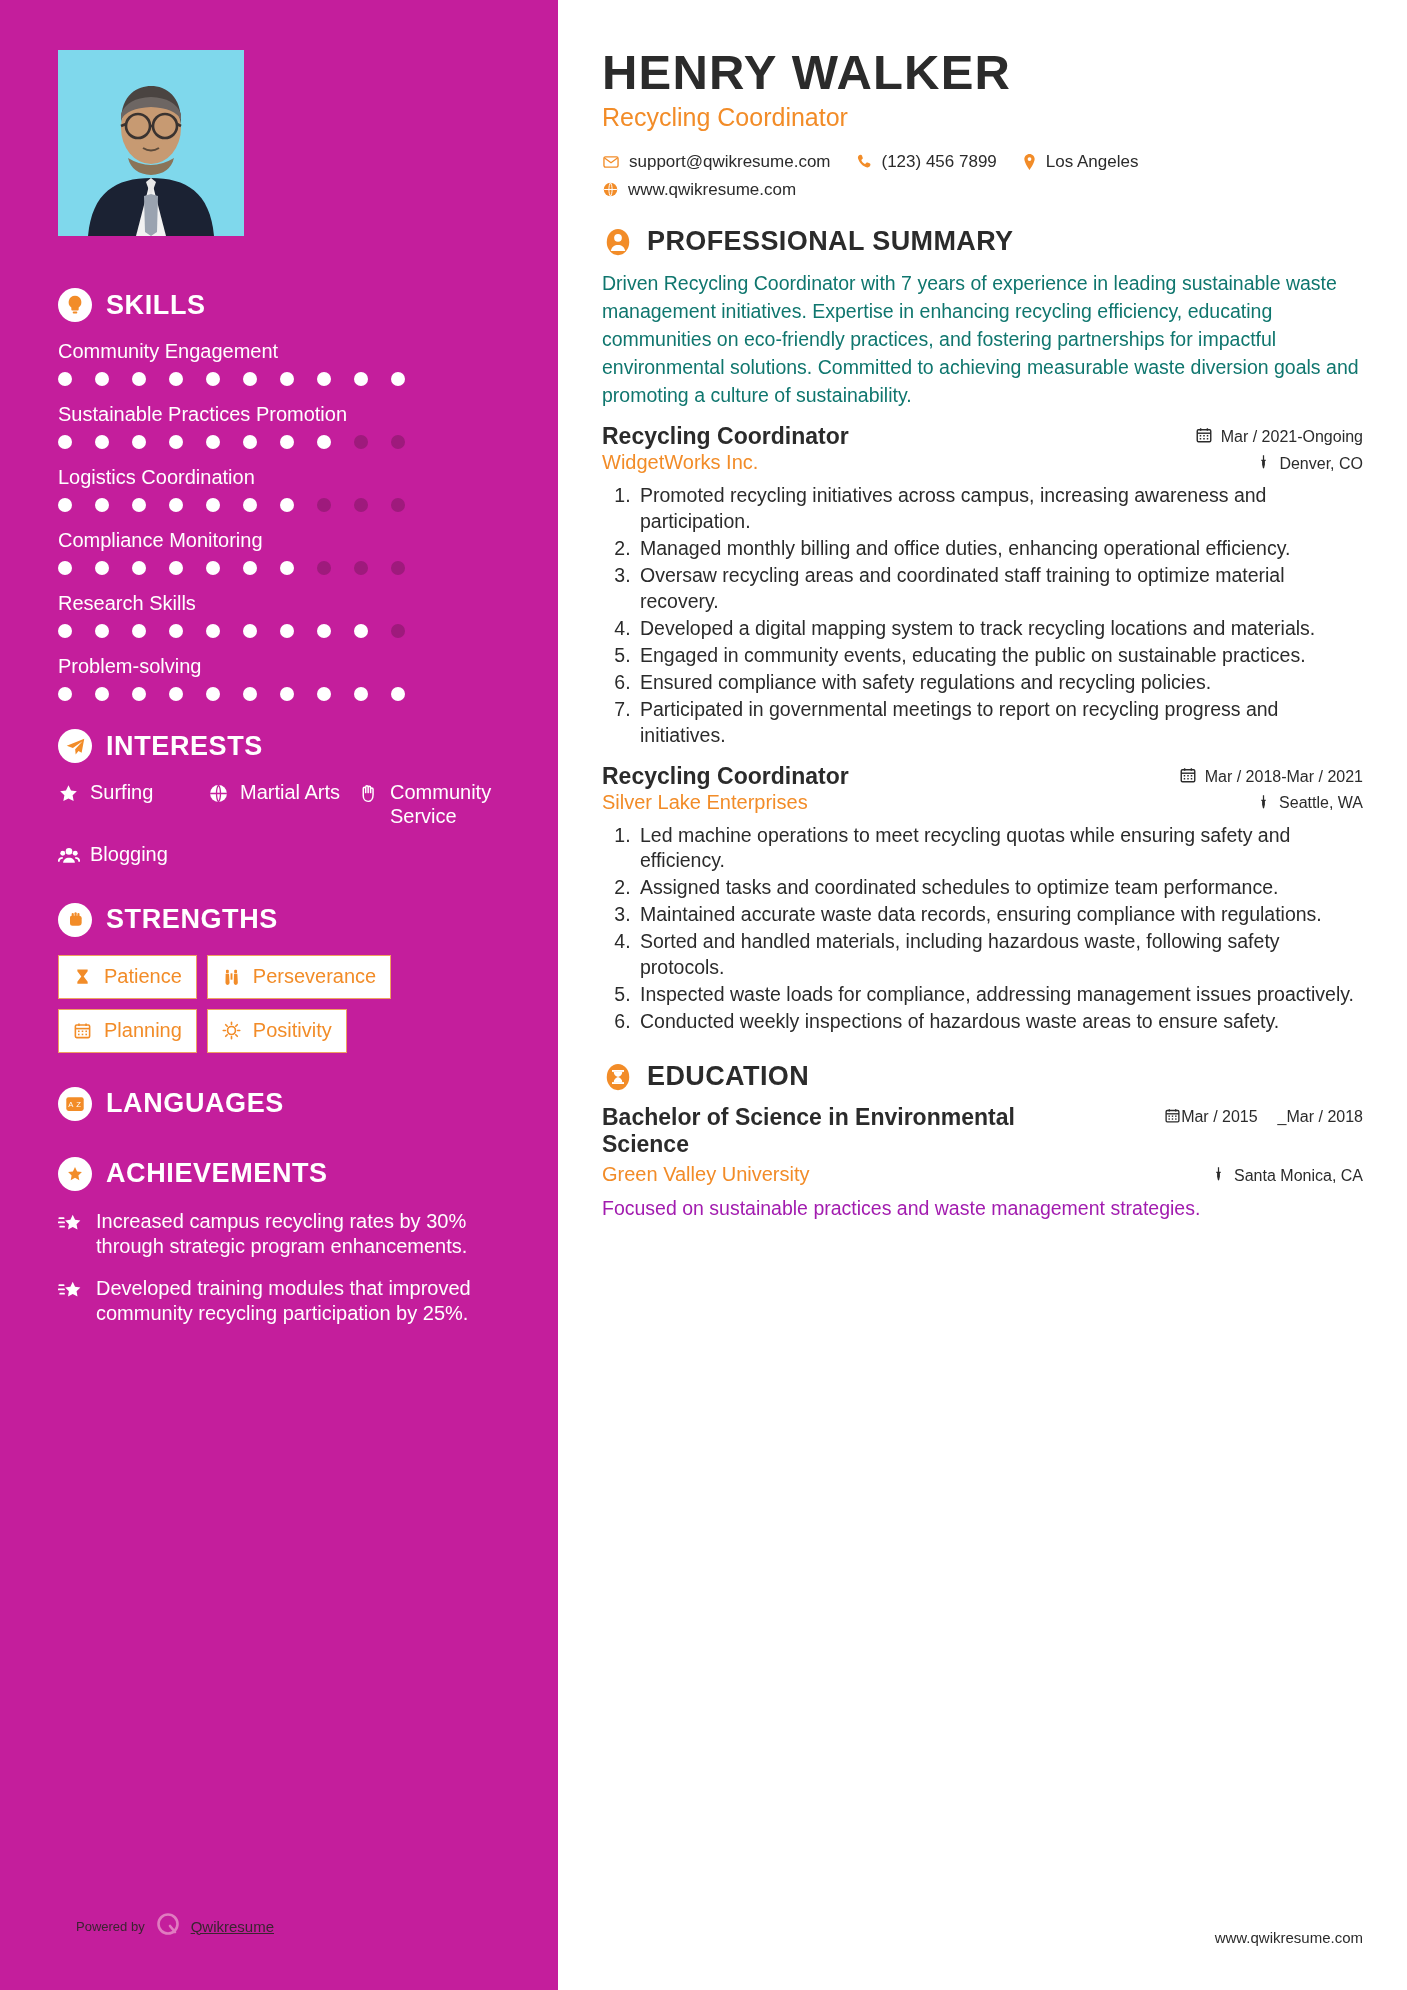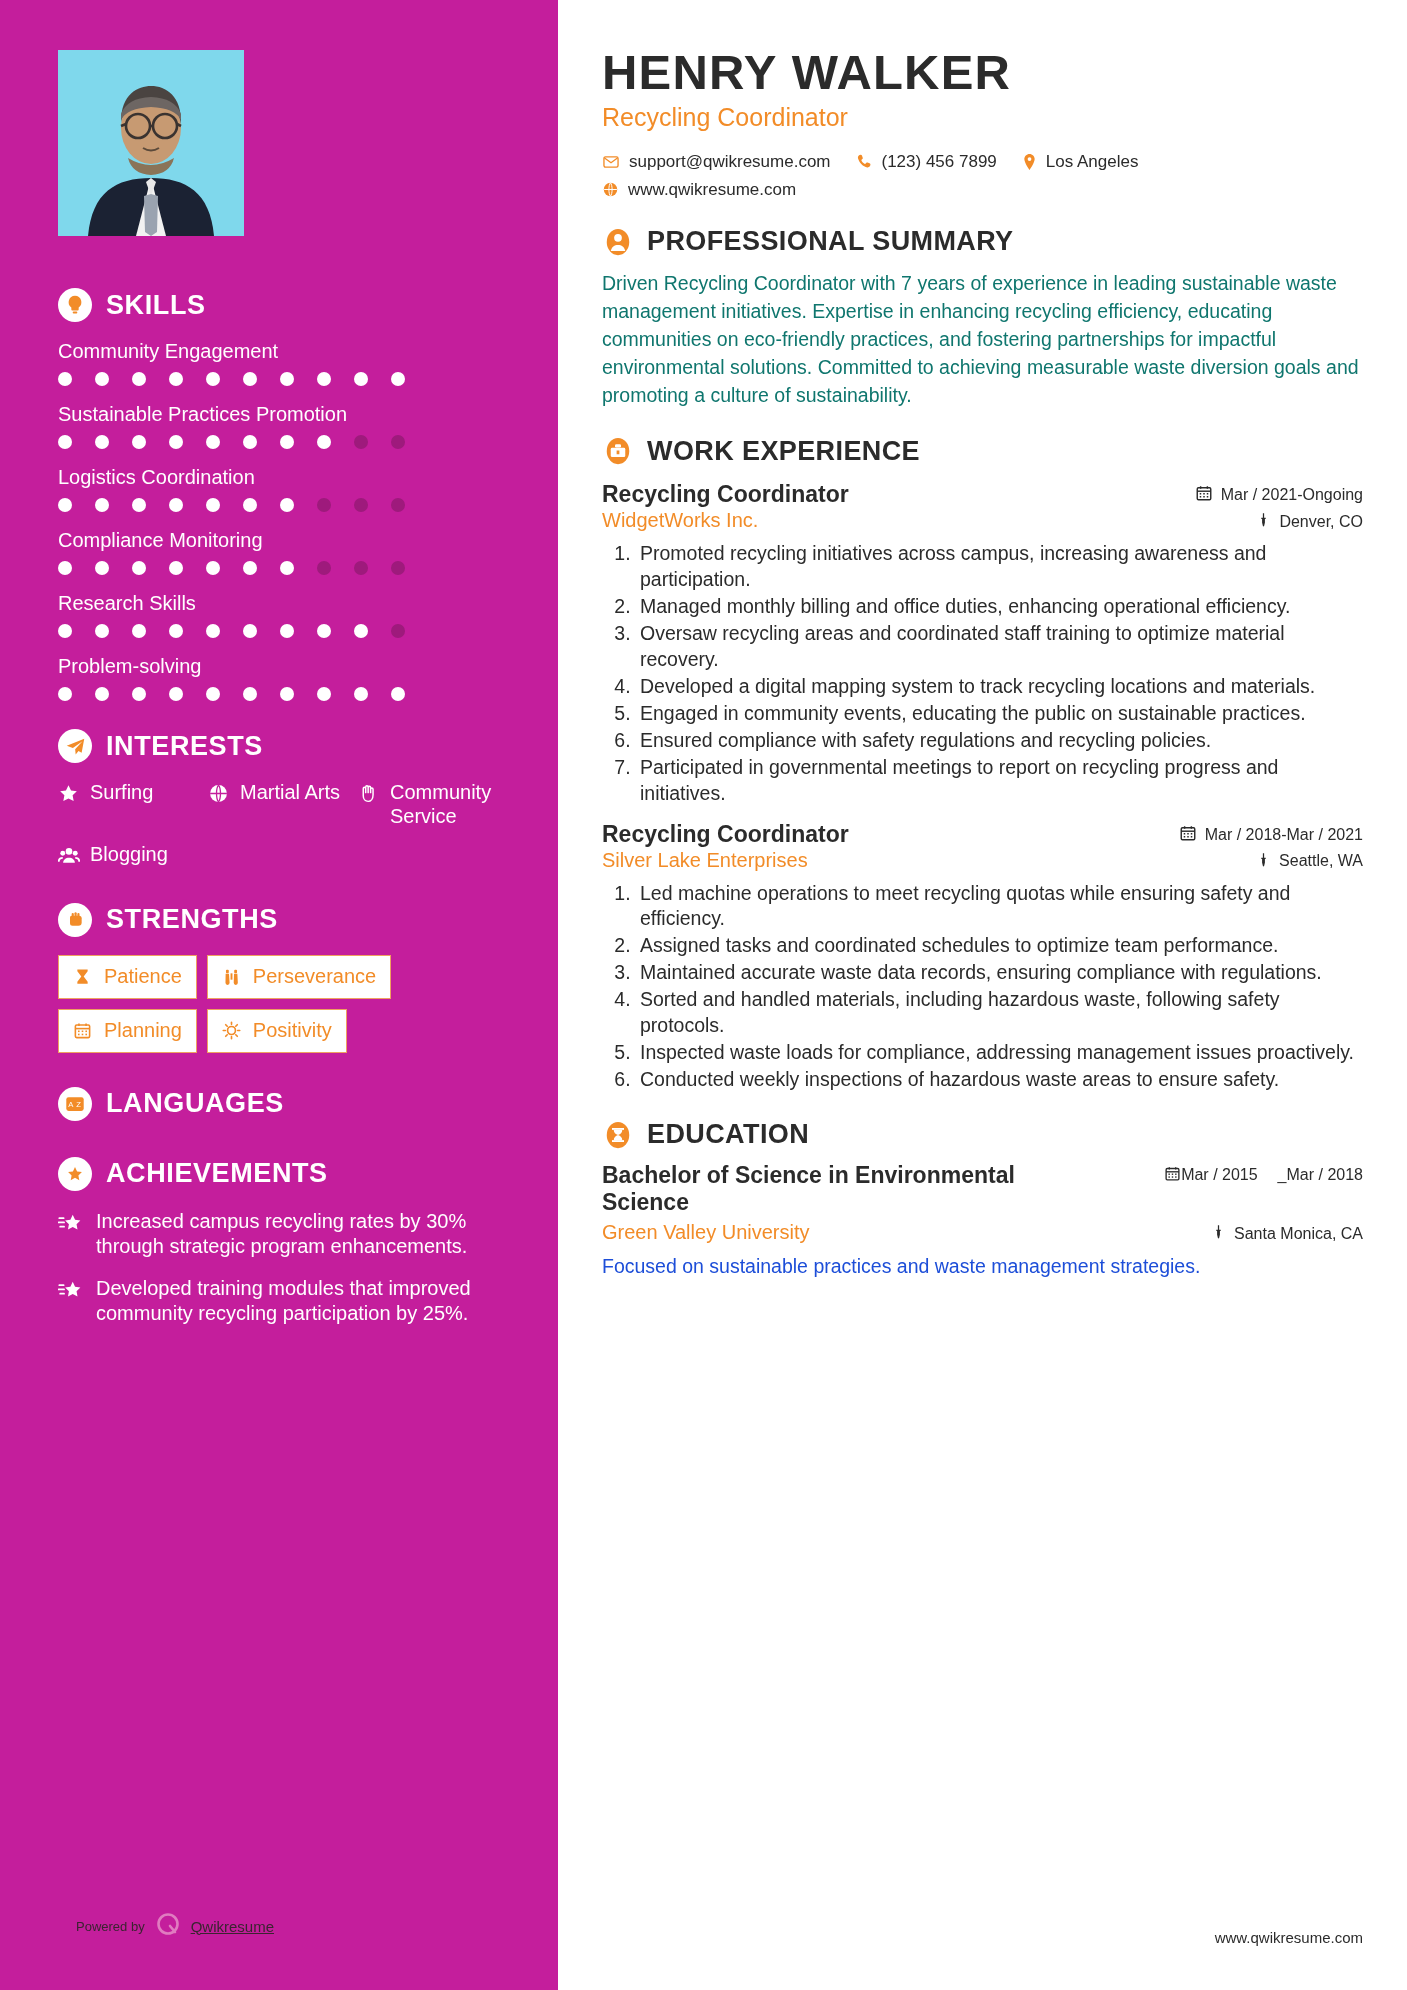--- a/index.html
+++ b/index.html
@@ -187,21 +187,21 @@
   }
   .bullets li { margin-bottom: 1px; padding-left: 4px; }
 
   .edu-top { display: flex; justify-content: space-between; align-items: flex-start; }
   .edu-degree { font-size: 23px; font-weight: bold; color: #2B2B2B; max-width: 470px; line-height: 1.16; }
   .edu-dates { display: flex; align-items: flex-start; font-size: 16px; color: #2B2B2B; padding-top: 3px; }
   .edu-date-pair { display: flex; gap: 20px; }
   .edu-date { line-height: 1.2; }
   .edu-sub { display: flex; justify-content: space-between; align-items: baseline; margin-top: 6px; }
   .edu-school { font-size: 20px; color: #F28C28; }
-  .edu-desc { font-size: 19.5px; color: #1d4ed8; line-height: 1.4; margin-top: 9px; }
+  .edu-desc { font-size: 19.5px; color: #a21caf; line-height: 1.4; margin-top: 9px; }
 
   .main-footer {
     position: absolute;
     right: 44px; bottom: 44px;
     font-size: 15px; color: #2B2B2B;
   }
 </style>
 </head>
 <body>
 
@@ -552,31 +552,20 @@
               <circle cx="12" cy="8.6" r="3.1" fill="#ffffff"></circle>
               <path d="M6.2 19.2c.6-3.4 3-4.9 5.8-4.9s5.2 1.5 5.8 4.9z" fill="#ffffff"></path>
             </svg>
         </span>
         <span class="m-title">PROFESSIONAL SUMMARY</span>
       </div>
       <p class="summary">Driven Recycling Coordinator with 7 years of experience in leading sustainable waste management initiatives. Expertise in enhancing recycling efficiency, educating communities on eco-friendly practices, and fostering partnerships for impactful environmental solutions. Committed to achieving measurable waste diversion goals and promoting a culture of sustainability.</p>
     </section>
 
     <section>
-      <div class="m-sec-head">
-        <span class="m-badge">
-          <svg width="30" height="30" viewBox="0 0 24 24">
-              <ellipse cx="12" cy="12" rx="9" ry="10.5" fill="#F28C28"></ellipse>
-              <rect x="6.2" y="9.4" width="11.6" height="7.4" rx="1.1" fill="#ffffff"></rect>
-              <rect x="9.6" y="6.6" width="4.8" height="2.6" rx="1" fill="#ffffff"></rect>
-              <rect x="10.9" y="11.6" width="2.2" height="3" fill="#F28C28"></rect>
-            </svg>
-        </span>
-        <span class="m-title">WORK EXPERIENCE</span>
-      </div>
       <div id="jobs">
           <div class="job">
             <div class="job-top">
               <span class="job-title">Recycling Coordinator</span>
               <span class="job-meta">
                 <span><svg width="18" height="18" viewBox="0 0 24 24">
                     <rect x="3" y="5" width="18" height="16" rx="1.6" fill="none" stroke="#2B2B2B" stroke-width="1.9"></rect>
                     <path d="M3 9.6h18" stroke="#2B2B2B" stroke-width="1.9"></path>
                     <path d="M7.5 3v3.2M16.5 3v3.2" stroke="#2B2B2B" stroke-width="1.9"></path>
                     <g fill="#2B2B2B">

